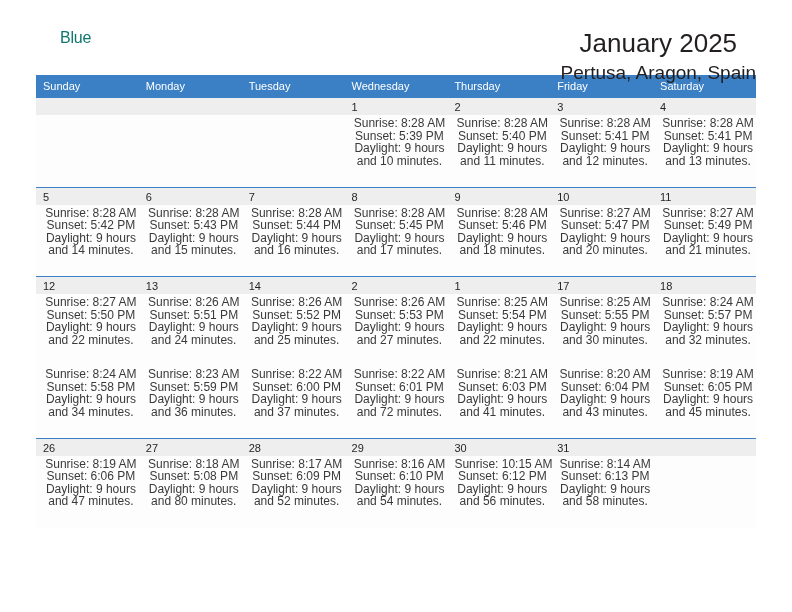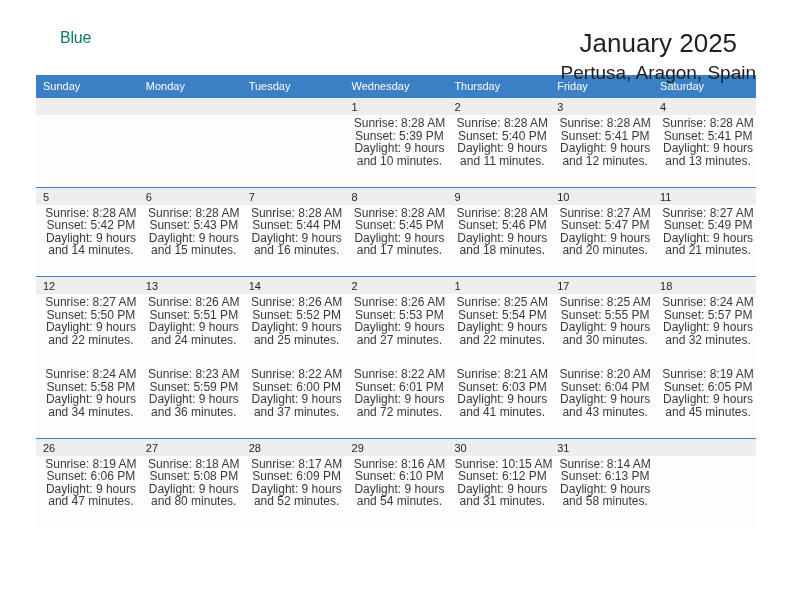--- a/index.html
+++ b/index.html
@@ -355,21 +355,21 @@
           <td class="info-cell">
             <div>Sunrise: 8:16 AM</div>
             <div>Sunset: 6:10 PM</div>
             <div>Daylight: 9 hours</div>
             <div>and 54 minutes.</div>
           </td>
           <td class="info-cell">
             <div>Sunrise: 10:15 AM</div>
             <div>Sunset: 6:12 PM</div>
             <div>Daylight: 9 hours</div>
-            <div>and 31 minutes.</div>
+            <div>and 56 minutes.</div>
           </td>
           <td class="info-cell">
             <div>Sunrise: 8:14 AM</div>
             <div>Sunset: 6:13 PM</div>
             <div>Daylight: 9 hours</div>
             <div>and 58 minutes.</div>
           </td>
           <td class="info-cell empty"></td>
         </tr>
       </tbody>

